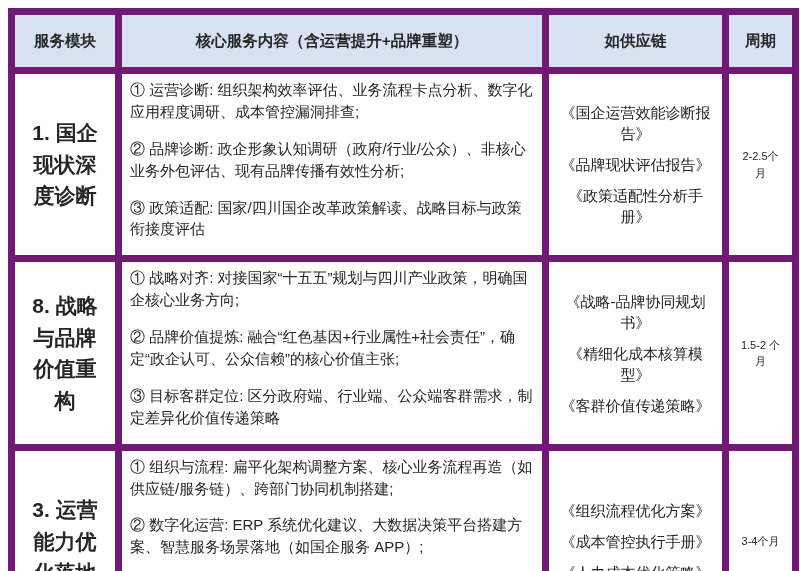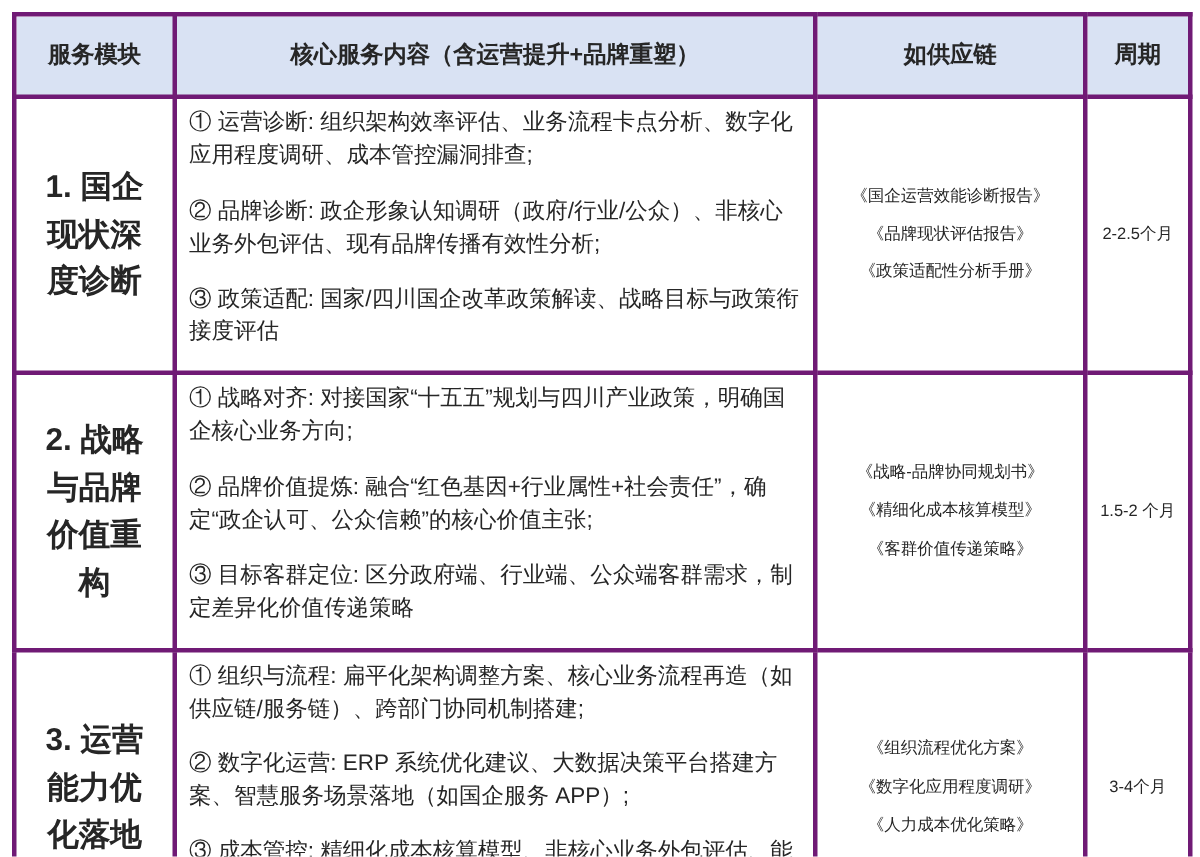--- a/index.html
+++ b/index.html
@@ -6,40 +6,40 @@
   body{
     width:800px;height:571px;background:#ffffff;
     font-family:"Liberation Sans",sans-serif;
     color:#262626;position:relative;overflow:hidden;
   }
   table.svc{
     position:absolute;left:8px;top:8px;width:784px;
     border-collapse:collapse;table-layout:fixed;
     border:2px solid #1f1f1f;
   }
-  .svc th,.svc td{border:3px solid #701a75;overflow:hidden;}
+  .svc th,.svc td{border:7px solid #701a75;overflow:hidden;}
   .svc thead th{
     background:#d9e2f3;
     font-weight:bold;font-size:15.5px;
     height:52px;text-align:center;vertical-align:middle;
     padding:0 4px;line-height:1.35;
   }
   td.module{
     font-weight:bold;font-size:21px;
     text-align:center;vertical-align:middle;
     padding:0 13px;line-height:1.5;
   }
   td.content{
     vertical-align:top;font-size:15px;
     padding:2px 8px 0 8px;
   }
   td.content p{margin:3px 0 15px 0;line-height:1.46;}
   td.deliver{
     text-align:center;vertical-align:middle;
-    font-size:11px;padding:0 5px;
+    font-size:15px;padding:0 5px;
   }
   td.deliver p{margin:10px 0;line-height:1.4;}
   td.period{
     text-align:center;vertical-align:middle;
     font-size:11px;padding:0 8px;line-height:1.5;
   }
   tr.r1{height:171px;}
   tr.r2{height:166px;}
   tr.r3{height:166px;}
 </style>
@@ -70,21 +70,21 @@
         <p>③ 政策适配: 国家/四川国企改革政策解读、战略目标与政策衔接度评估</p>
       </td>
       <td class="deliver">
         <p>《国企运营效能诊断报告》</p>
         <p>《品牌现状评估报告》</p>
         <p>《政策适配性分析手册》</p>
       </td>
       <td class="period">2-2.5个月</td>
     </tr>
     <tr class="r2">
-      <td class="module">2. 战略与品牌价值重构</td>
+      <td class="module">8. 战略与品牌价值重构</td>
       <td class="content">
         <p>① 战略对齐: 对接国家“十五五”规划与四川产业政策，明确国企核心业务方向;</p>
         <p>② 品牌价值提炼: 融合“红色基因+行业属性+社会责任”，确定“政企认可、公众信赖”的核心价值主张;</p>
         <p>③ 目标客群定位: 区分政府端、行业端、公众端客群需求，制定差异化价值传递策略</p>
       </td>
       <td class="deliver">
         <p>《战略-品牌协同规划书》</p>
         <p>《精细化成本核算模型》</p>
         <p>《客群价值传递策略》</p>
       </td>
@@ -92,19 +92,19 @@
     </tr>
     <tr class="r3">
       <td class="module">3. 运营能力优化落地</td>
       <td class="content">
         <p>① 组织与流程: 扁平化架构调整方案、核心业务流程再造（如供应链/服务链）、跨部门协同机制搭建;</p>
         <p>② 数字化运营: ERP 系统优化建议、大数据决策平台搭建方案、智慧服务场景落地（如国企服务 APP）;</p>
         <p>③ 成本管控: 精细化成本核算模型、非核心业务外包评估、能耗/人力成本优化策略</p>
       </td>
       <td class="deliver">
         <p>《组织流程优化方案》</p>
-        <p>《数字化应用程度调研》</p>
+        <p>《成本管控执行手册》</p>
         <p>《人力成本优化策略》</p>
       </td>
       <td class="period">3-4个月</td>
     </tr>
   </tbody>
 </table>
 
 </body></html>

